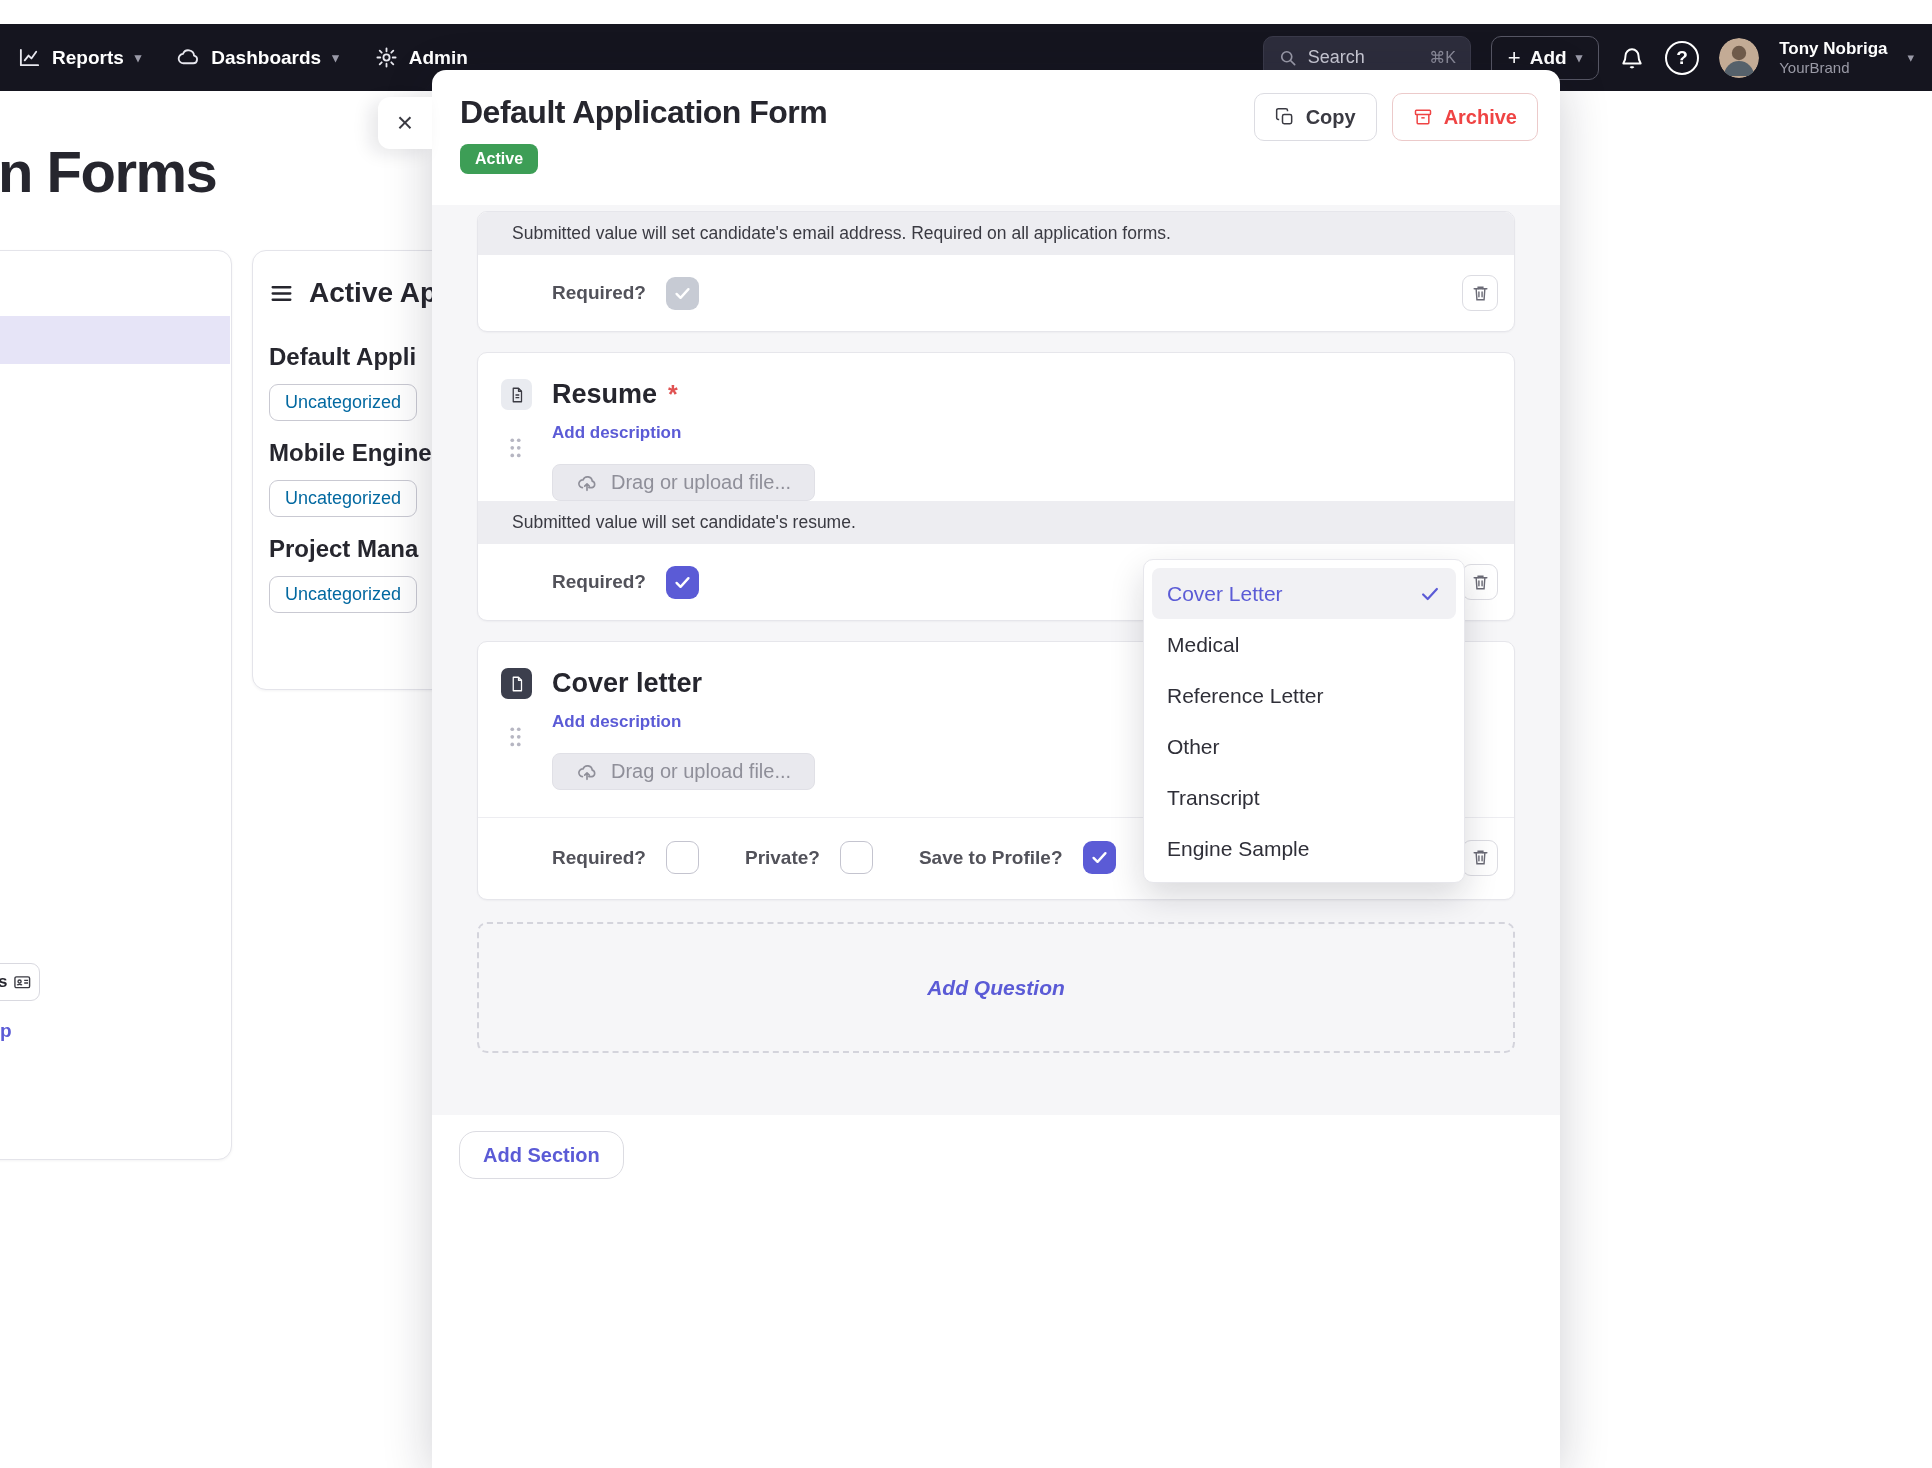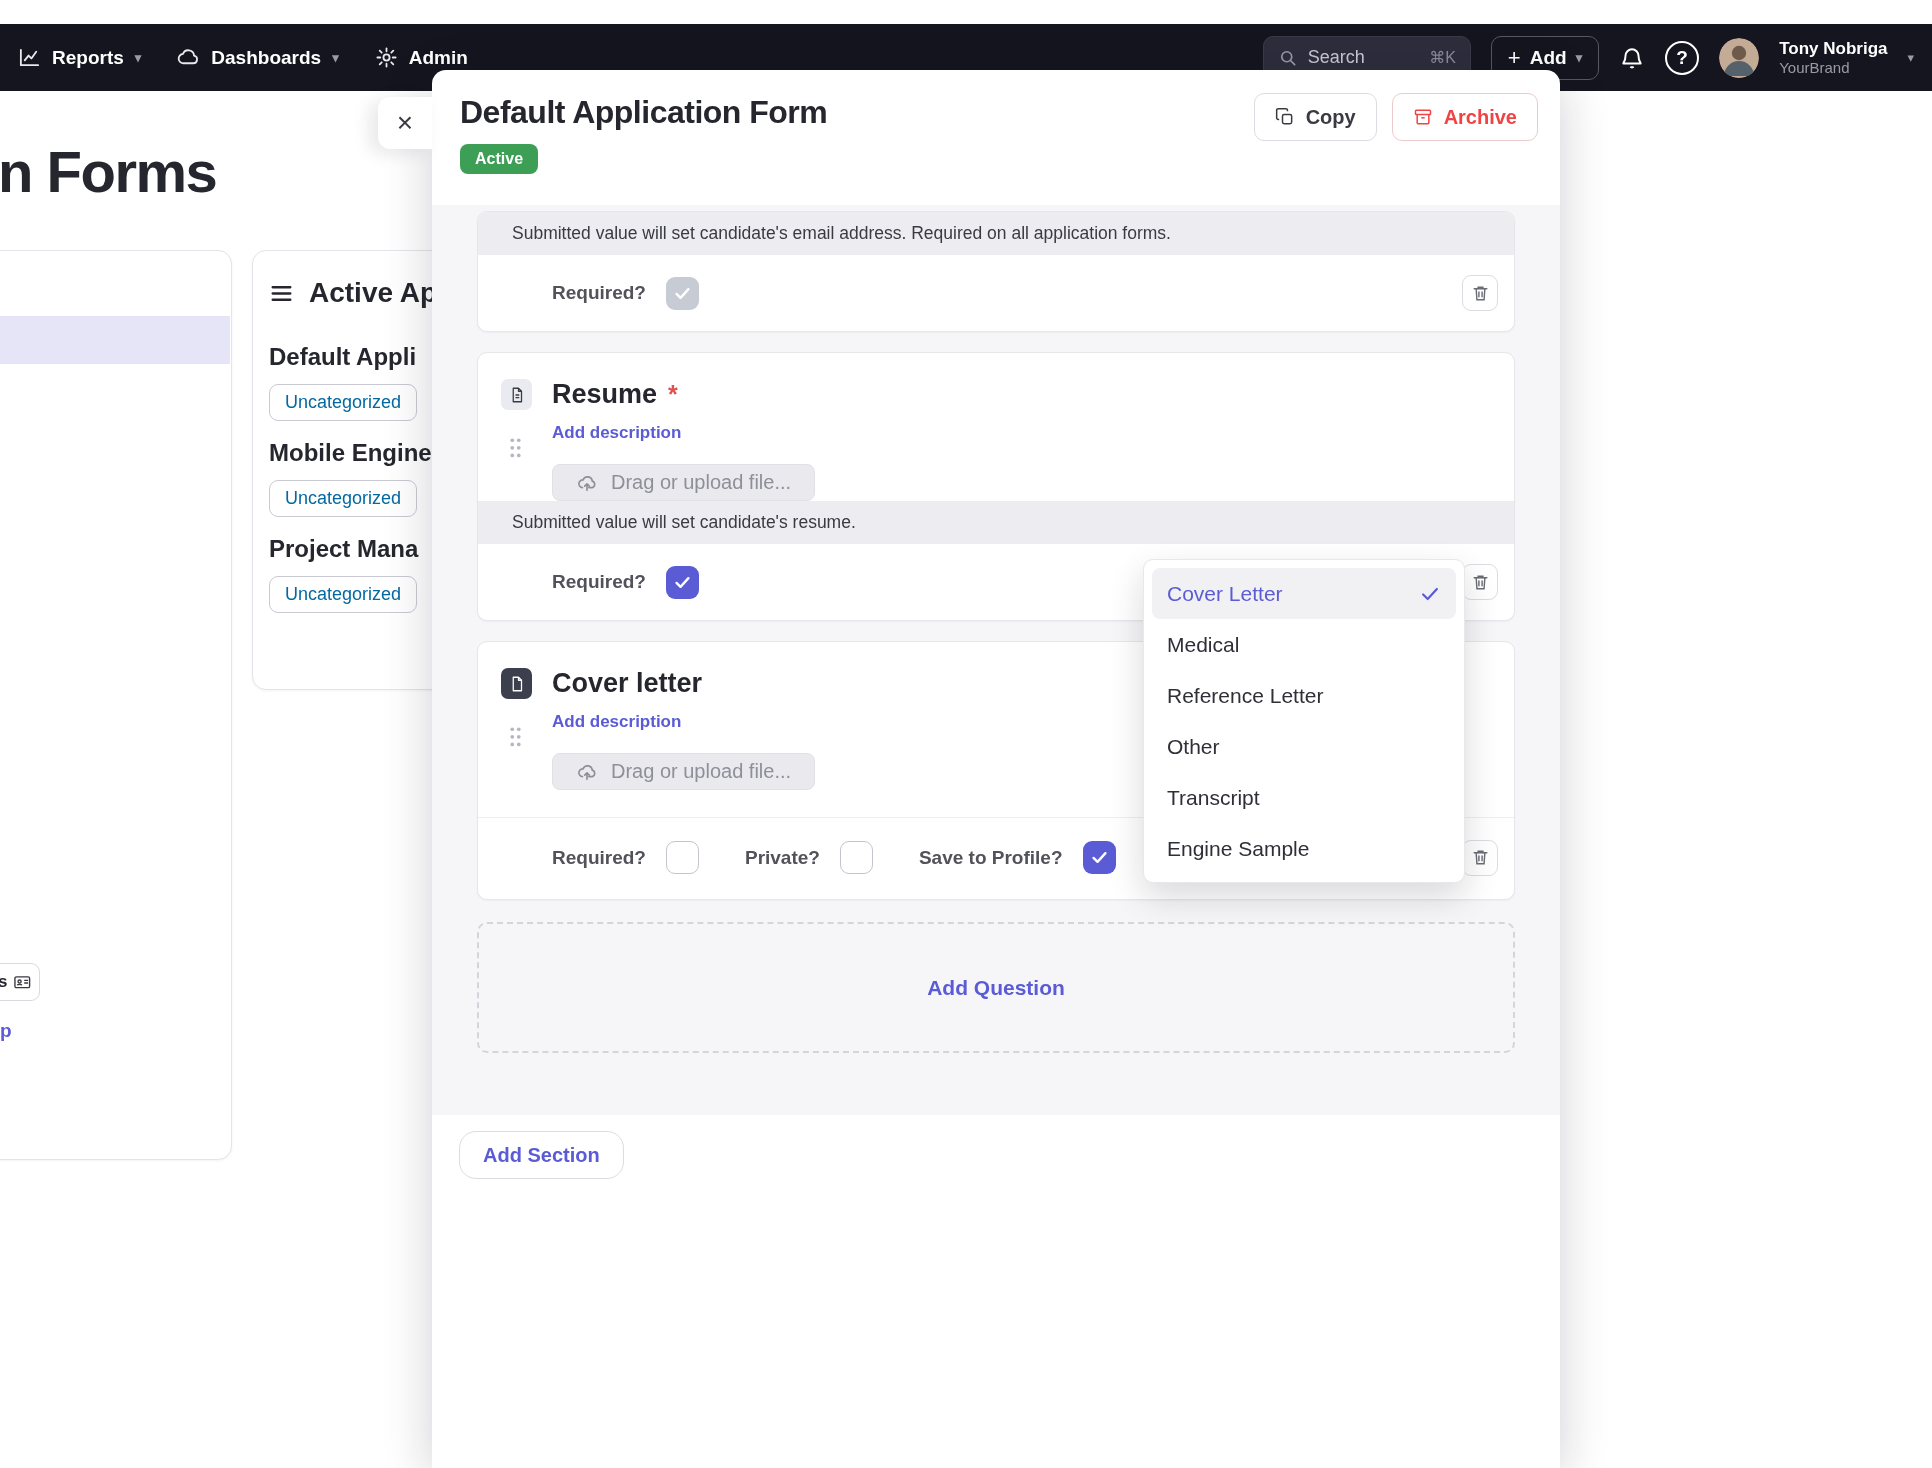--- a/index.html
+++ b/index.html
@@ -147,21 +147,21 @@
   .gap-left { margin-left:26px; }
   .select-box {
     margin-left:10px; width:224px; height:41px; border:1px solid #bcbcca; border-radius:8px; background:#fff;
     display:flex; align-items:center; gap:10px; padding:0 13px; font-size:18px; color:#3a3a42; cursor:pointer;
   }
   .select-clear { margin-left:auto; color:#9a9aa6; font-size:18px; cursor:pointer; }
   .select-chev { color:#8a8a96; font-size:14px; }
 
   .add-question {
     margin-top:22px; height:131px; border:2px dashed #d4d4dc; border-radius:10px;
-    display:flex; align-items:center; justify-content:center; color:#5b5bd6; font-size:21px; font-weight:700; cursor:pointer;
+    display:flex; align-items:center; justify-content:center; color:#5b5bd6; font-size:21px; font-weight:700; cursor:pointer;font-style:italic;
   }
 
   .modal-footer { position:absolute; top:1045px; left:0; right:0; bottom:0; background:#fff; padding:16px 27px; }
   .add-section-btn {
     height:48px; padding:0 23px; background:#fff; border:1px solid #dcdce2; border-radius:17px;
     color:#5b5bd6; font-size:20px; font-weight:700; display:inline-flex; align-items:center; cursor:pointer;
   }
 
   
   .dropdown {

